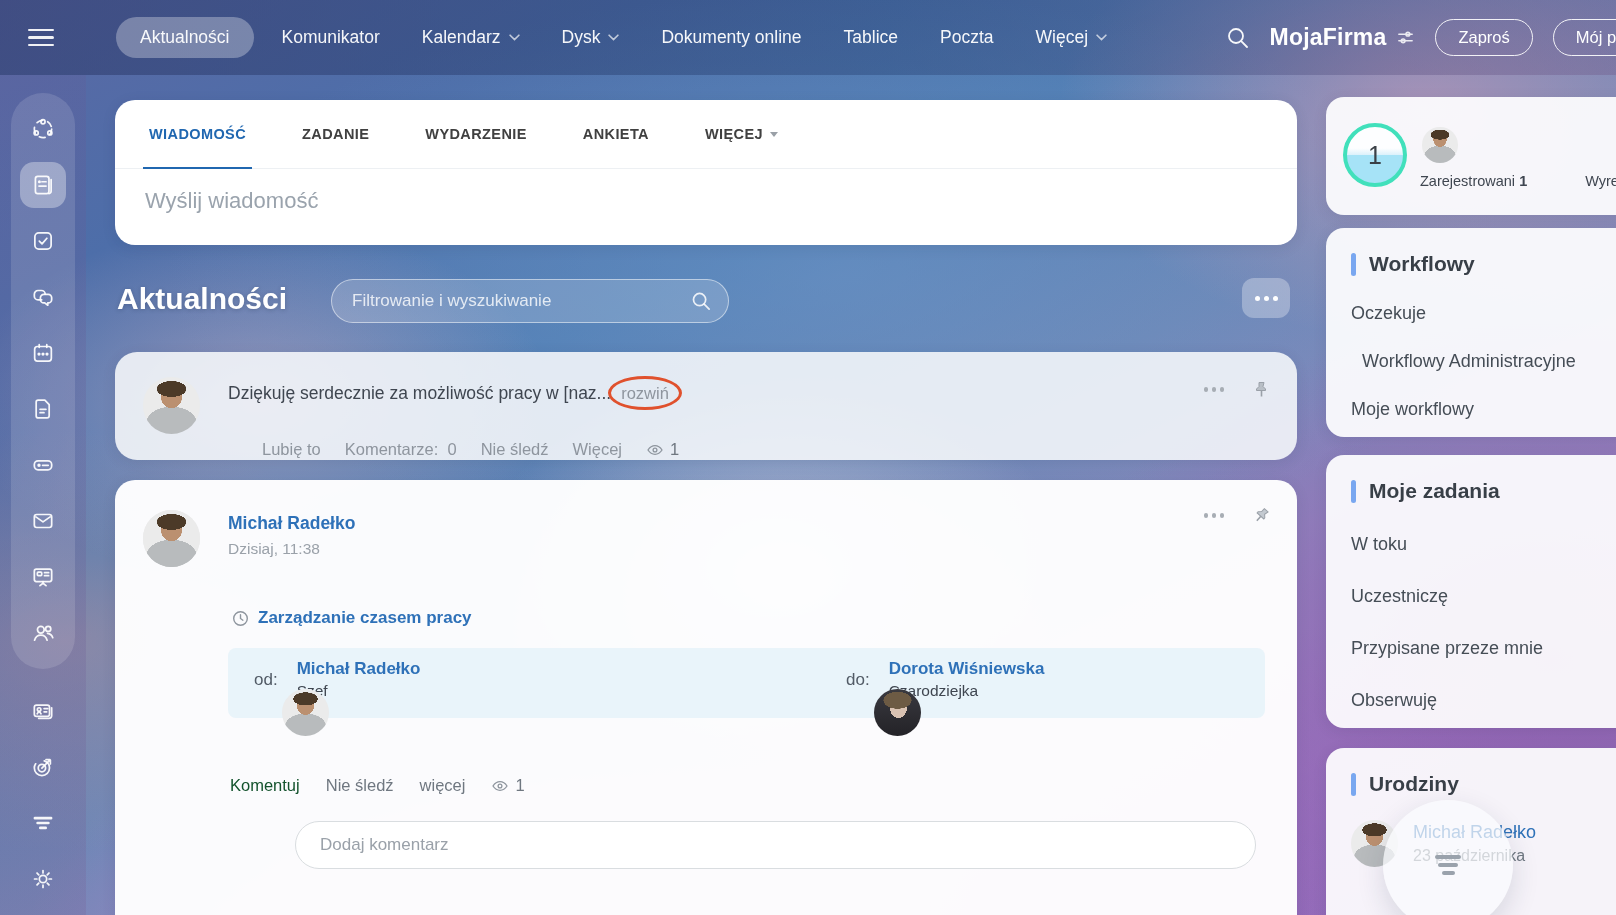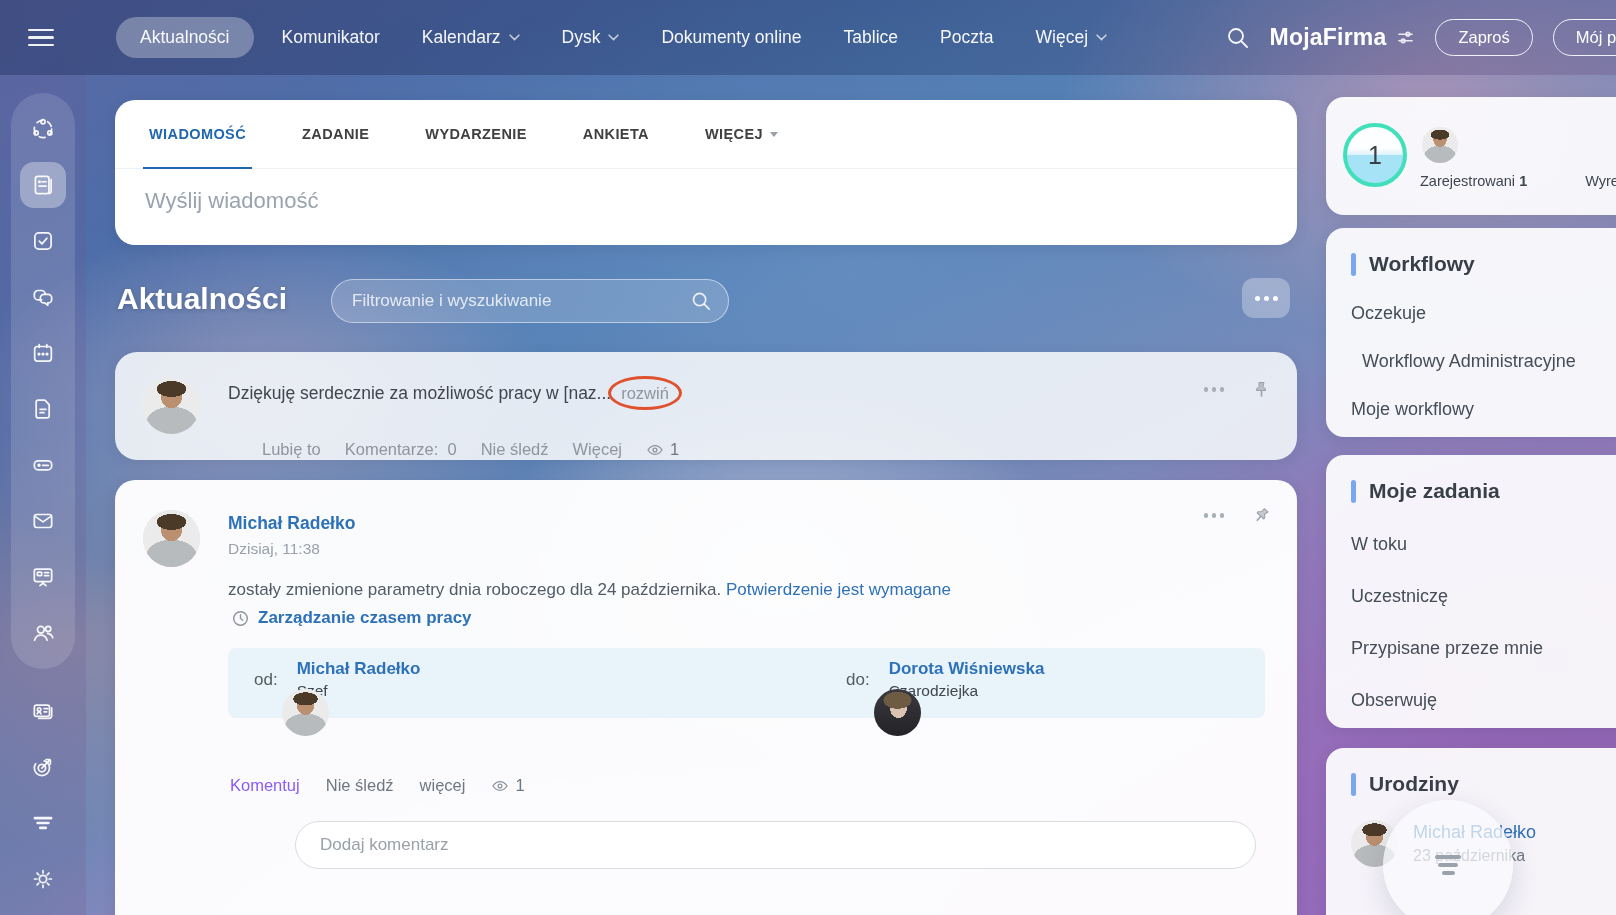--- a/index.html
+++ b/index.html
@@ -108,21 +108,21 @@
   .pbody a { color:#2e71b8; text-decoration:none; cursor:pointer; }
   .pattach { position:absolute; left:117px; top:128px; display:flex; align-items:center; gap:9px; font-size:17px; font-weight:700; color:#2e71b8; cursor:pointer; }
   .pattach svg { width:17px; height:17px; stroke:#8e959e; fill:none; stroke-width:1.4; stroke-linecap:round; }
   .fromto { position:absolute; left:113px; top:168px; width:1037px; height:70px; border-radius:8px; background:#e9f4fa; }
   .ftgroup { position:absolute; top:11px; display:flex; align-items:center; gap:19px; }
   .ftgroup .avatar { width:47px; height:47px; }
   .ftlabel { font-size:17px; color:#525b66; }
   .ftname { font-size:17px; font-weight:700; color:#2e71b8; cursor:pointer; }
   .ftrole { font-size:15.5px; color:#3f4650; margin-top:3px; }
   .post .actrow2 { position:absolute; left:115px; top:296px; display:flex; align-items:center; gap:26px; font-size:16.5px; }
-  .post .actrow2 .a1 { color:#8b5cf6; cursor:pointer; }
+  .post .actrow2 .a1 { color:#14532d; cursor:pointer; }
   .post .actrow2 .a2 { color:#6f7780; cursor:pointer; }
   .cavatar { position:absolute; left:117px; top:344px; width:40px; height:40px; }
   .cinput { position:absolute; left:180px; top:341px; width:961px; height:48px; border-radius:26px; border:1px solid #d9dde0; background:#fff; }
   .cinput input { width:100%; height:100%; border:none; outline:none; background:transparent; border-radius:26px; padding:0 24px; font-size:17px; color:#3f4650; font-family:inherit; }
   .cinput input::placeholder { color:#9aa1a9; }
 
   
   .rcard { position:absolute; left:1326px; width:312px; background:rgba(255,255,255,.92); border-radius:18px; box-shadow:0 3px 14px rgba(30,40,70,.10); }
   .rc1 { top:97px; height:118px; }
   .gauge { position:absolute; left:17px; top:26px; width:64px; height:64px; border-radius:50%; border:4px solid #41e0bb;
@@ -395,24 +395,20 @@
       <div class="dots">
           <i></i>
           <i></i>
           <i></i>
         </div>
       <div class="pin tilt"><svg viewBox="0 0 19 19">
             <path d="M7 2.5h5l-1 4 2.5 2.5v1.5H4.5V9L7 6.5z"></path>
             <path d="M9.5 10.5v6" stroke-width="1.6"></path>
           </svg></div>
     </div>
-    <div class="pbody">
-      <span>zostały zmienione parametry dnia roboczego dla 24 października.</span>
-      <a>Potwierdzenie jest wymagane</a>
-    </div>
     <div class="pattach">
       <svg viewBox="0 0 17 17">
           <circle cx="8.5" cy="8.5" r="6.8"></circle>
           <path d="M8.5 4.8v3.7l2.4 1.7"></path>
         </svg>
       <span>Zarządzanie czasem pracy</span>
     </div>
     <div class="fromto">
       <div class="ftgroup" style="left:26px;">
         <span class="ftlabel">od:</span>

